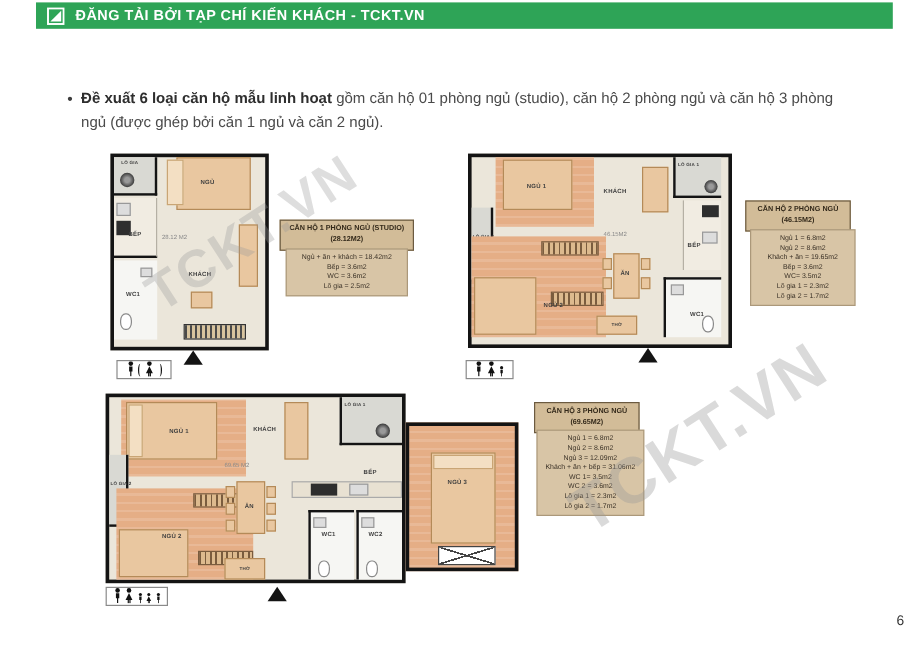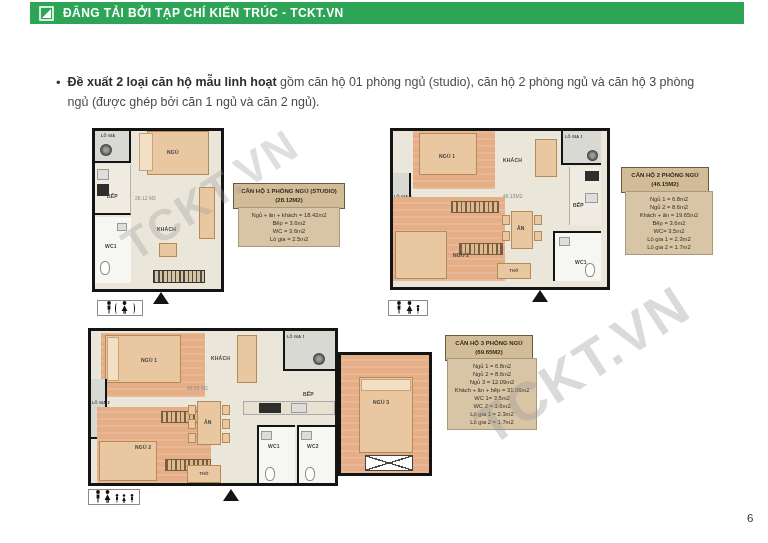--- a/index.html
+++ b/index.html
@@ -177,26 +177,26 @@
 
 <div class="canvas">
 
   <div class="topbar">
     <span class="logo">
       <svg viewBox="0 0 15 15" width="15" height="15">
         <rect x="1" y="1" width="13" height="13" fill="none" stroke="#fff" stroke-width="1.6"></rect>
         <path d="M3 12 L12 3 L12 12 Z" fill="#fff"></path>
       </svg>
     </span>
-    <span class="topbar-title">ĐĂNG TẢI BỞI TẠP CHÍ KIẾN TRÚC - TCKT.VN</span>
+    <span class="topbar-title">ĐĂNG TẢI BỞI TẠP CHÍ KIẾN KHÁCH - TCKT.VN</span>
   </div>
 
   <div class="intro">
     <span class="bullet">•</span>
-    <p class="intro-text"><b>Đề xuất 2 loại căn hộ mẫu linh hoạt</b><span> gồm căn hộ 01 phòng ngủ (studio), căn hộ 2 phòng ngủ và căn hộ 3 phòng ngủ (được ghép bởi căn 1 ngủ và căn 2 ngủ).</span></p>
+    <p class="intro-text"><b>Đề xuất 6 loại căn hộ mẫu linh hoạt</b><span> gồm căn hộ 01 phòng ngủ (studio), căn hộ 2 phòng ngủ và căn hộ 3 phòng ngủ (được ghép bởi căn 1 ngủ và căn 2 ngủ).</span></p>
   </div>
 
   <div class="wm wm1">TCKT.VN</div>
   <div class="wm wm2">TCKT.VN</div>
 
   <div class="plan plan1">
     <div class="gray-room p1-logia"></div>
     <span class="rlabel sm p1-logia-lbl">LÔ GIA</span>
     <div class="washer p1-washer"></div>
     <div class="bed p1-bed"></div>

